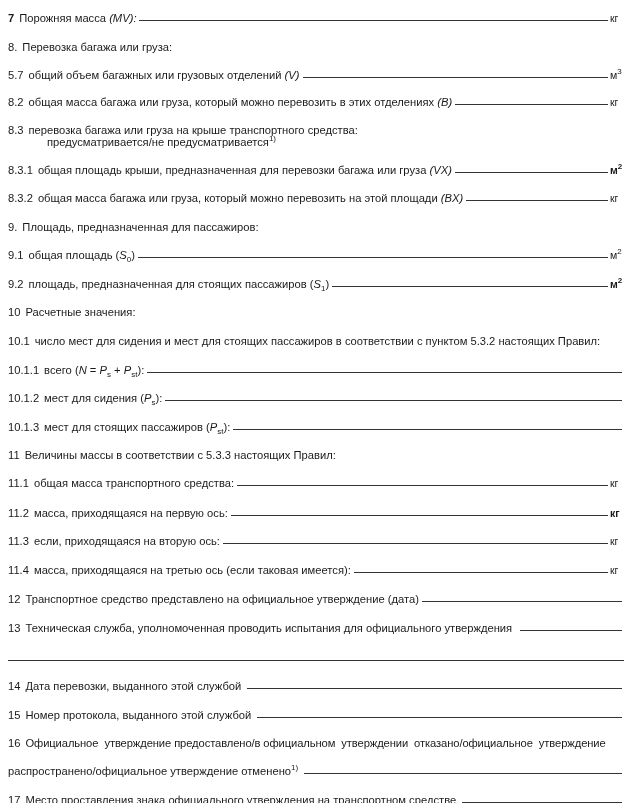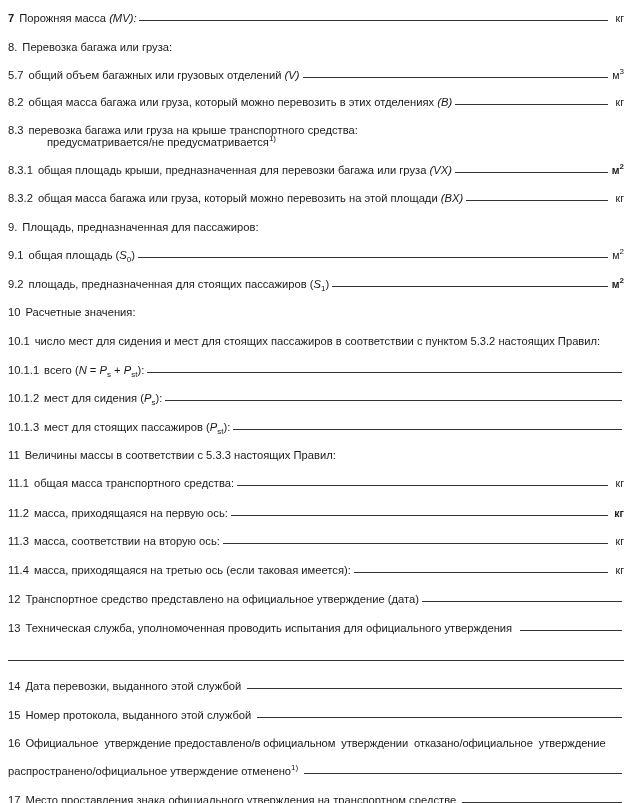--- a/index.html
+++ b/index.html
@@ -2,21 +2,21 @@
 <html><head>
 <meta charset="utf-8">
 <style>
   html, body { margin:0; padding:0; background:#ffffff; }
   body { width:630px; height:803px; position:relative; overflow:hidden;
          font-family:"Liberation Sans", sans-serif; font-size:11.2px; color:#1a1a1a; }
   .row { position:absolute; left:8px; right:6px; display:flex; align-items:flex-end; white-space:nowrap; height:16px; }
   .num { margin-right:5px; }
   .lbl { }
   .fill { flex:1; border-bottom:1px solid #333; margin:0 2px 3px 3px; height:1px; }
-  .unit { min-width:14px; text-align:right; font-size:10.5px; }
+  .unit { min-width:14px; font-size:10.5px; }
   .unit.bold { font-weight:bold; }
   sup { font-size:8px; vertical-align:5px; line-height:0; }
   sub { font-size:8px; vertical-align:-3px; line-height:0; }
   i { }
   .bold-num { font-weight:bold; }
   .indent { padding-left:39px; }
   .blank-line { position:absolute; left:8px; right:6px; border-bottom:1px solid #333; height:0; }
 </style>
 </head>
 <body>
@@ -130,21 +130,21 @@
 
 <div class="row" style="top:503px">
   <span class="num">11.2</span>
   <span class="lbl">масса, приходящаяся на первую ось:</span>
   <span class="fill"></span>
   <span class="unit bold">кг</span>
 </div>
 
 <div class="row" style="top:531px">
   <span class="num">11.3</span>
-  <span class="lbl">масса, соответствии на вторую ось:</span>
+  <span class="lbl">если, приходящаяся на вторую ось:</span>
   <span class="fill"></span>
   <span class="unit">кг</span>
 </div>
 
 <div class="row" style="top:560px">
   <span class="num">11.4</span>
   <span class="lbl">масса, приходящаяся на третью ось (если таковая имеется):</span>
   <span class="fill"></span>
   <span class="unit">кг</span>
 </div>

